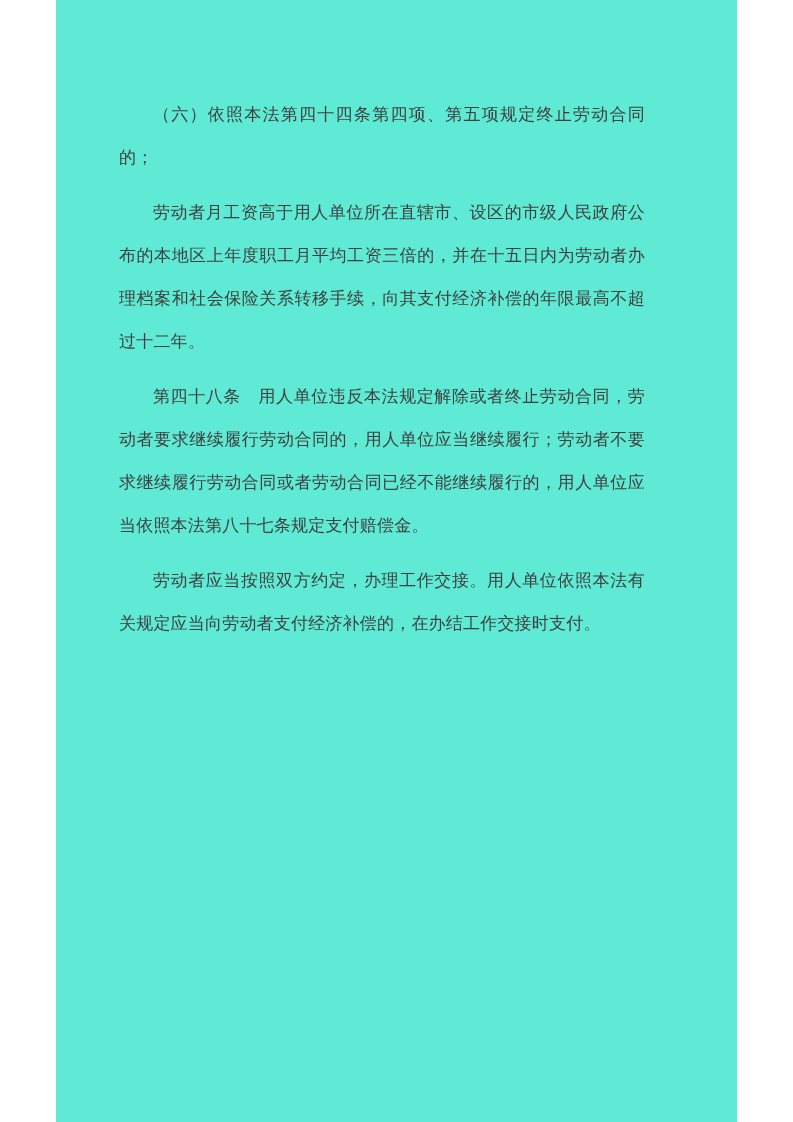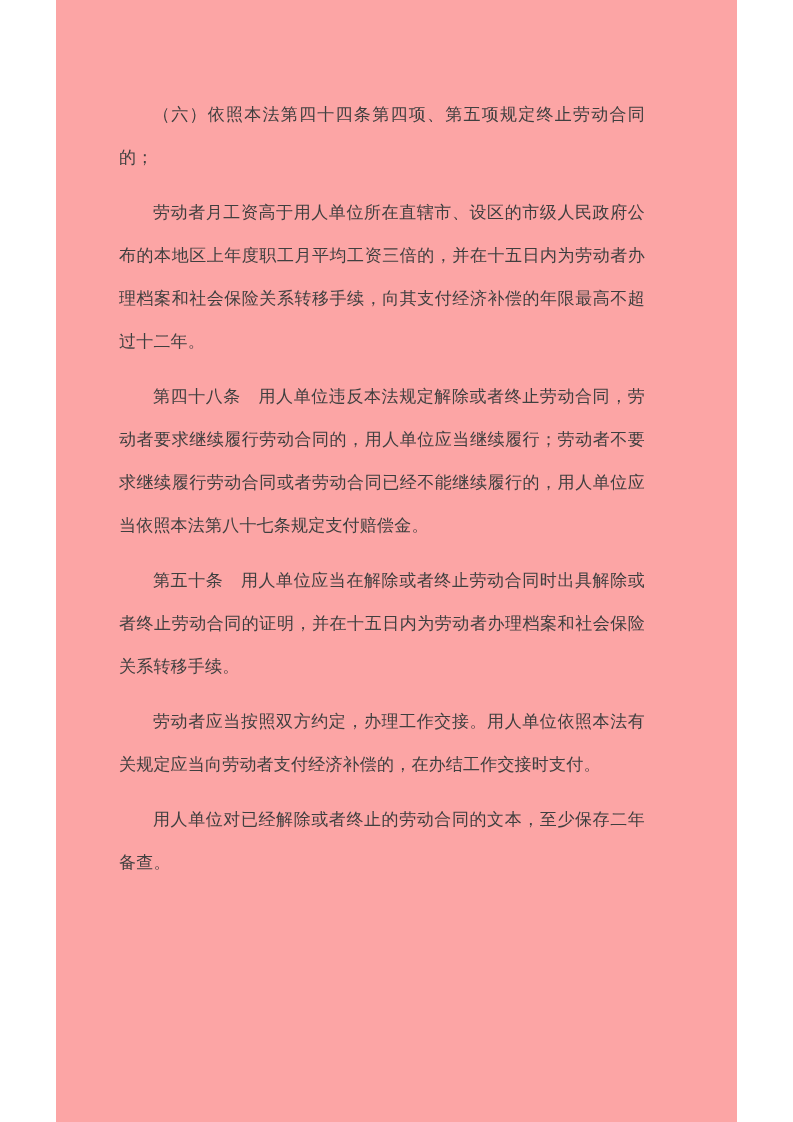--- a/index.html
+++ b/index.html
@@ -5,21 +5,21 @@
   html, body {
     margin: 0;
     padding: 0;
     background: #ffffff;
   }
   .page {
     position: relative;
     width: 681px;
     height: 1122px;
     margin: 0 auto;
-    background: #fca5a5;
+    background: #5eead4;
     overflow: hidden;
     box-sizing: border-box;
     padding: 93px 92px 0 63px;
     font-family: "DejaVu Sans", "Liberation Sans", sans-serif;
   }
   .para {
     margin: 0 0 12px 0;
     font-size: 17px;
     line-height: 43px;
     color: #3f3f3f;
@@ -30,16 +30,14 @@
     word-break: break-all;
   }
 </style>
 </head>
 <body>
 
 <div class="page">
   <p class="para">（六）依照本法第四十四条第四项、第五项规定终止劳动合同的；</p>
   <p class="para">劳动者月工资高于用人单位所在直辖市、设区的市级人民政府公布的本地区上年度职工月平均工资三倍的，并在十五日内为劳动者办理档案和社会保险关系转移手续，向其支付经济补偿的年限最高不超过十二年。</p>
   <p class="para">第四十八条　用人单位违反本法规定解除或者终止劳动合同，劳动者要求继续履行劳动合同的，用人单位应当继续履行；劳动者不要求继续履行劳动合同或者劳动合同已经不能继续履行的，用人单位应当依照本法第八十七条规定支付赔偿金。</p>
-  <p class="para">第五十条　用人单位应当在解除或者终止劳动合同时出具解除或者终止劳动合同的证明，并在十五日内为劳动者办理档案和社会保险关系转移手续。</p>
   <p class="para">劳动者应当按照双方约定，办理工作交接。用人单位依照本法有关规定应当向劳动者支付经济补偿的，在办结工作交接时支付。</p>
-  <p class="para">用人单位对已经解除或者终止的劳动合同的文本，至少保存二年备查。</p>
 </div>
 
 </body></html>

